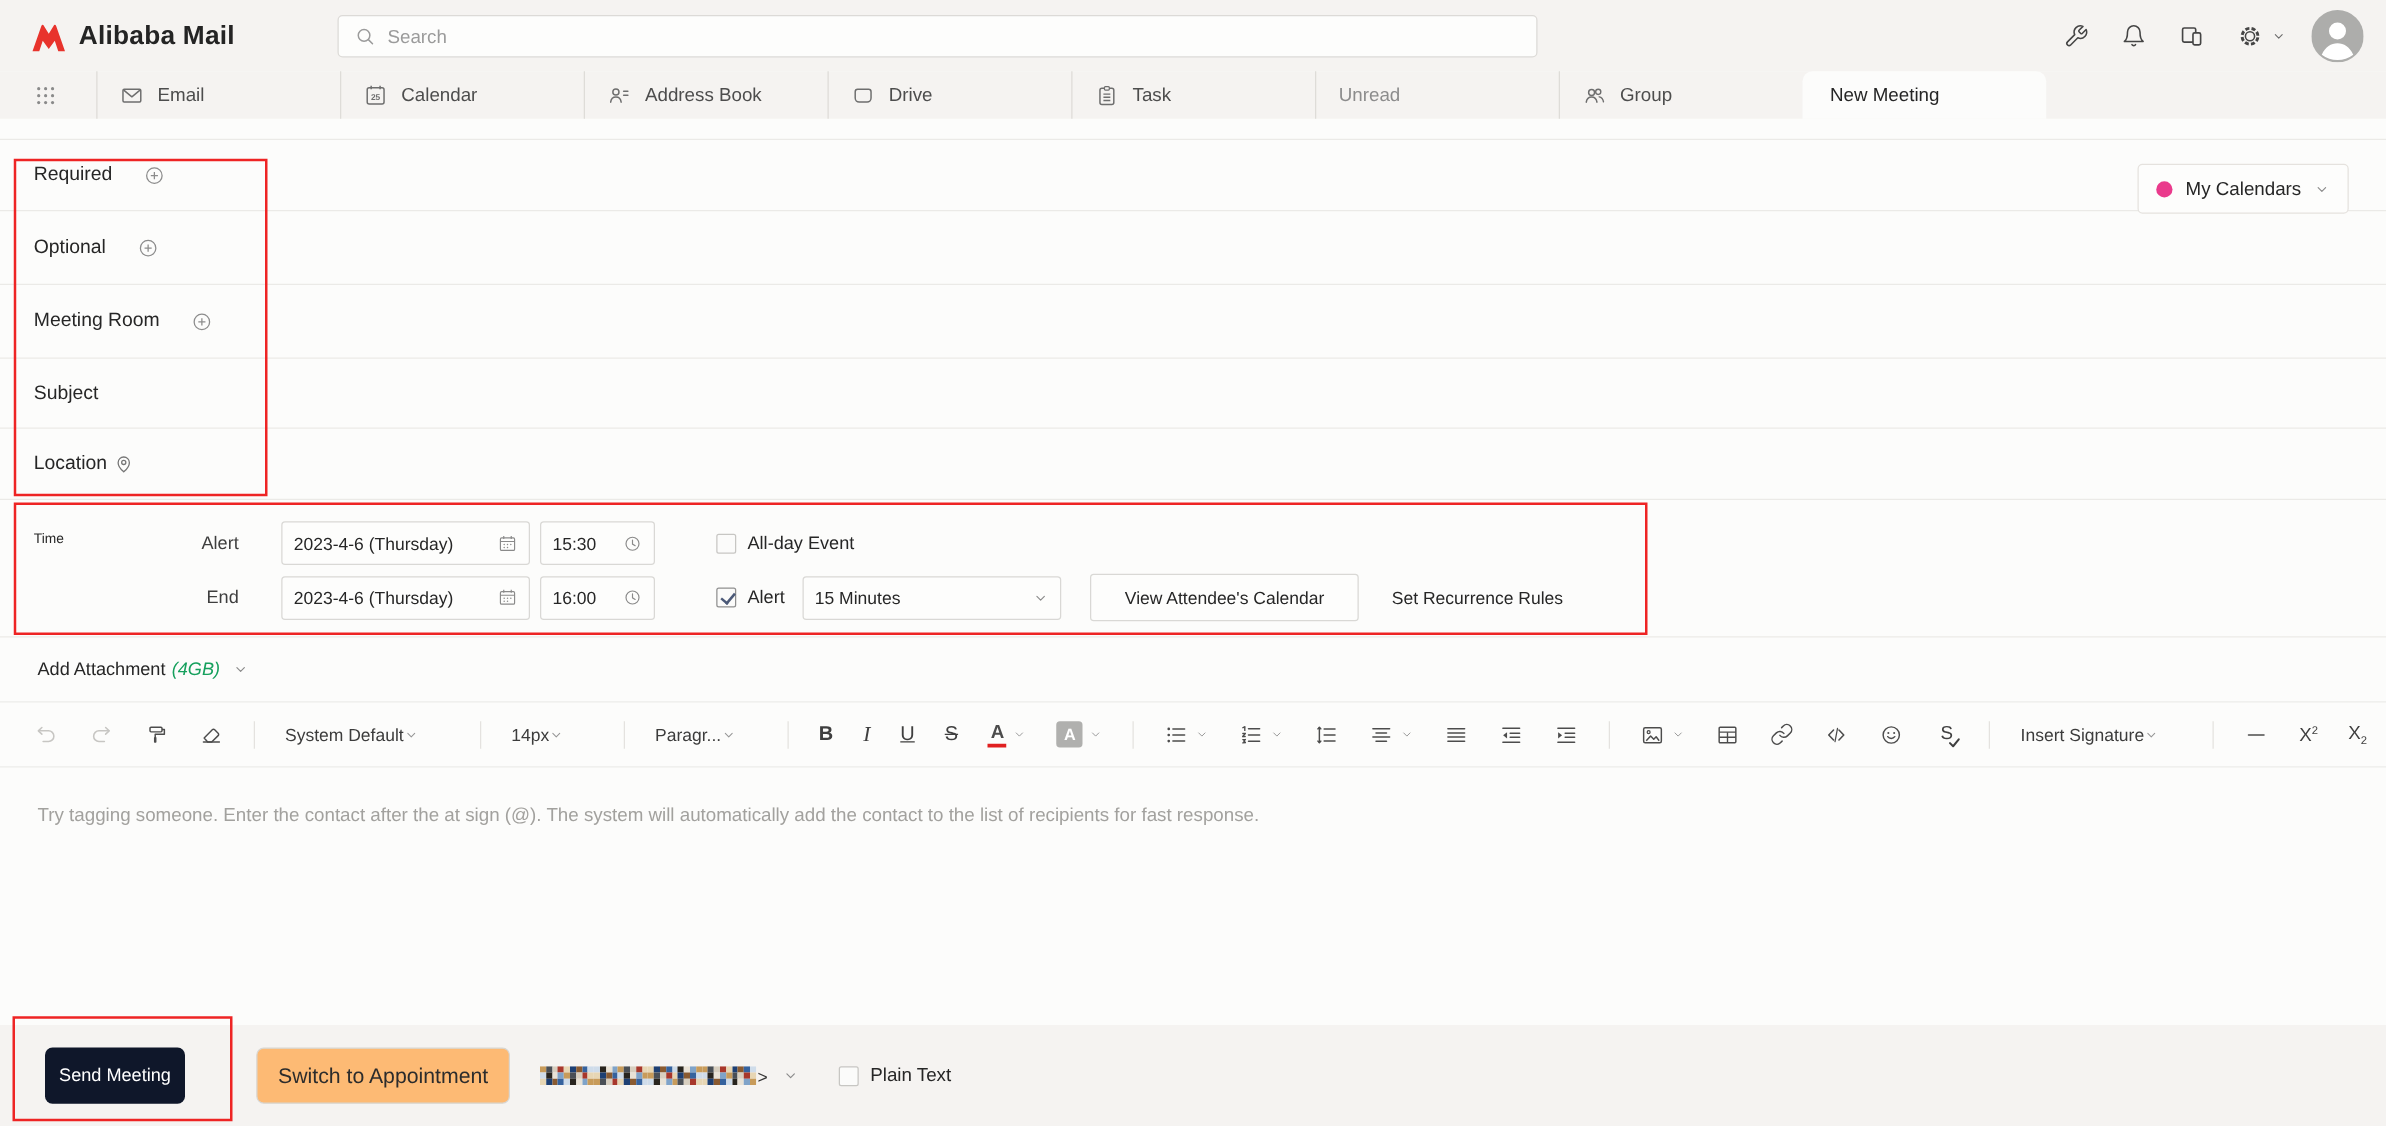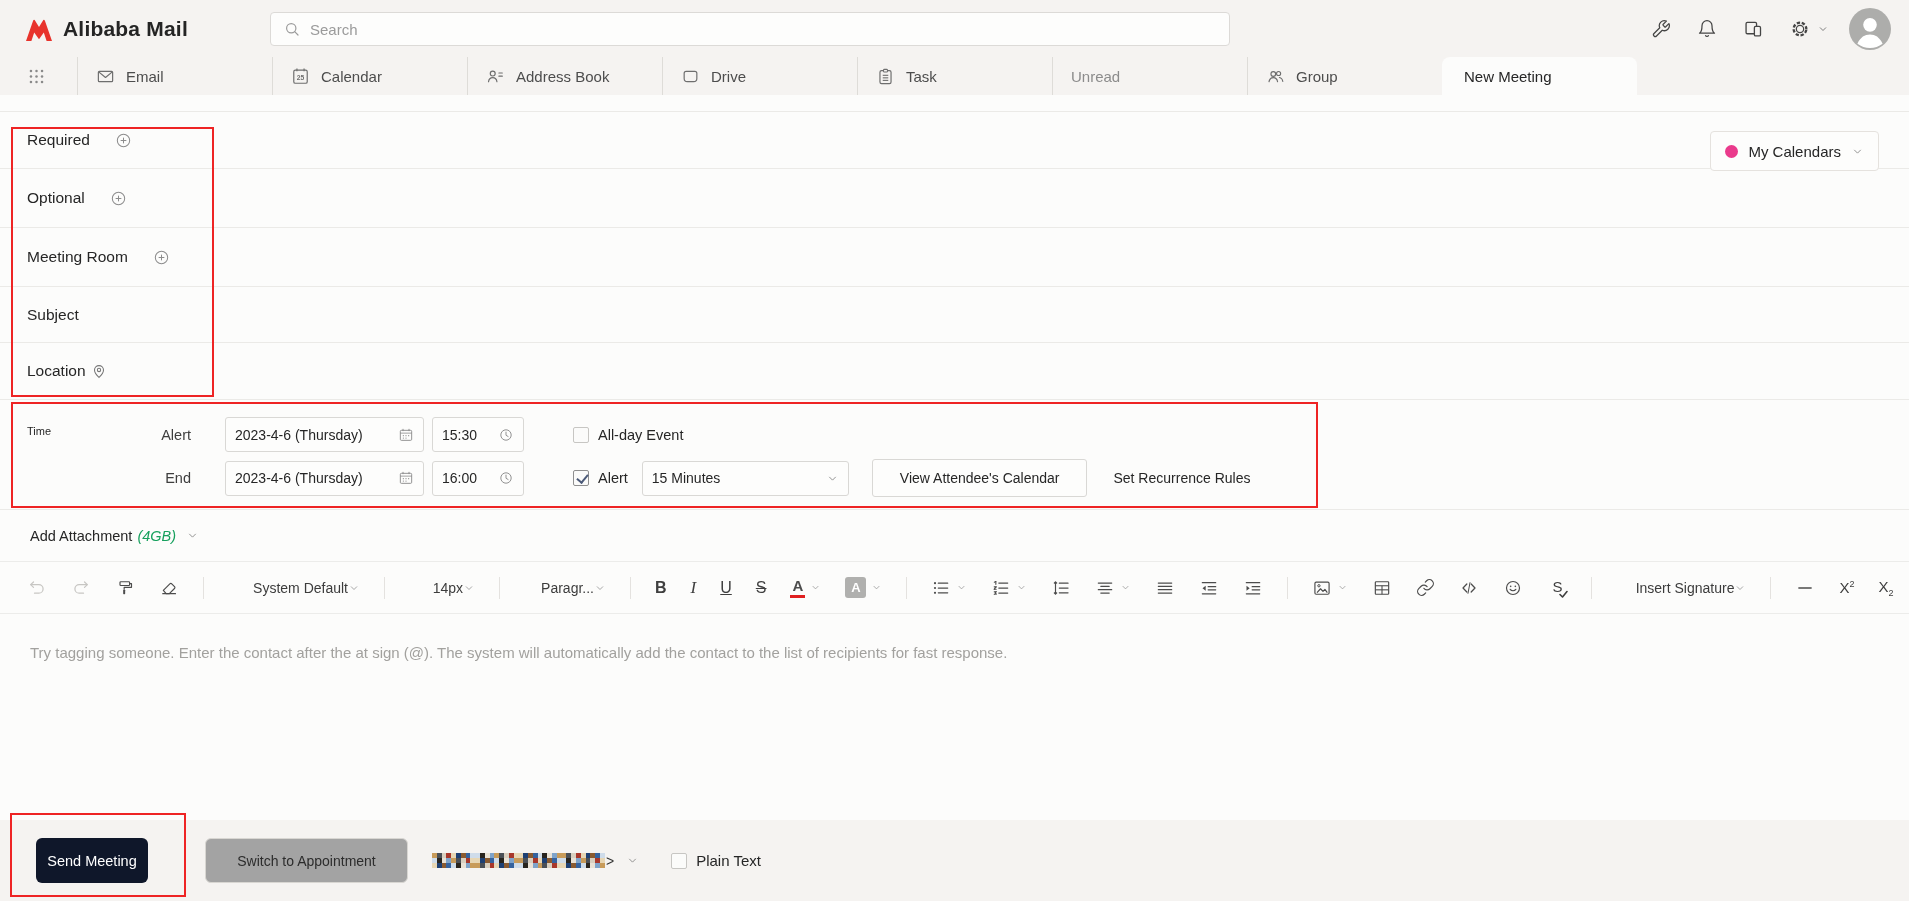--- a/index.html
+++ b/index.html
@@ -57,42 +57,42 @@
 .attach{position:absolute;left:0;top:415px;width:1909px;height:52px;display:flex;align-items:center;padding-left:30px;font-size:14.5px;border-bottom:1px solid #ececea;cursor:pointer}
 .attach .quota{margin-left:5px}
 .attach .chev{margin-left:10px;color:#8a8a8a}
 
 .toolbar{position:absolute;left:0;top:467px;width:1909px;height:52px;display:flex;align-items:center;padding-left:27px;border-bottom:1px solid #ececea;color:#4c4c4c}
 .ti{flex:none;margin-right:24px;cursor:pointer;color:#4c4c4c}
 .ti.disabled{color:#c7c6c3}
 .tsep{flex:none;width:1px;height:22px;background:#e4e2df;margin-right:24px}
 .tgrp{flex:none;display:flex;align-items:center;margin-right:24px;cursor:pointer}
 .tgrp .chev{margin-left:5px;color:#979797}
-.tdrop{flex:none;display:flex;align-items:center;justify-content:flex-end;margin-right:24px;font-size:14px;color:#3c3c3c;cursor:pointer}
+.tdrop{flex:none;display:flex;align-items:center;justify-content:flex-start;margin-right:24px;font-size:14px;color:#3c3c3c;cursor:pointer}
 .tdrop .chev{color:#979797}
 .w-font{width:132px}.w-size{width:66px}.w-para{width:82px}.w-sig{width:130px}
 .fmt{flex:none;font-size:16px;margin-right:24px;color:#3f3f3f;cursor:pointer;line-height:20px}
 .fmt-b{font-weight:bold}
 .fmt-i{font-style:italic;font-family:"Liberation Serif",serif;font-size:17px}
 .fmt-u{text-decoration:underline}
 .fmt-s{text-decoration:line-through}
 .acolor{display:flex;flex-direction:column;align-items:center;font-size:15px;font-weight:600;line-height:15px}
 .acolor .bar{width:15px;height:3px;margin-top:2px}
 .ahl{width:21px;height:21px;background:#b0b0ae;border-radius:3px;color:#fff;display:flex;align-items:center;justify-content:center;font-size:13px;font-weight:600}
 .scheck{position:relative;font-size:15px;color:#3f3f3f;width:20px;height:20px;text-align:center;line-height:18px}
 .scheck svg{position:absolute;right:-1px;bottom:-1px}
 .supsub{flex:none;font-size:15px;color:#3f3f3f;margin-right:24px;cursor:pointer}
 .supsub sup{font-size:9px}.supsub sub{font-size:9px}
 
 .editor{position:absolute;left:0;top:519px;width:1909px;height:301px;padding:30px 30px;cursor:text}
 .placeholder{font-size:15px;color:#a2a19e}
 
 .footer{position:absolute;left:0;top:820px;width:1909px;height:81px;background:#f5f3f1;display:flex;align-items:center;padding-left:36px;z-index:2}
 .send{width:112px;height:45px;border:none;border-radius:6px;color:#fff;font-size:14.5px;font-family:inherit;cursor:pointer}
-.switch{margin-left:57px;width:203px;height:45px;background:#a3a3a3;border:1px solid #d8d6d2;border-radius:6px;font-size:14px;font-family:inherit;color:#2c2c2c;cursor:pointer}
+.switch{margin-left:57px;width:203px;height:45px;background:#fdba74;border:1px solid #d8d6d2;border-radius:6px;font-size:17px;font-family:inherit;color:#2c2c2c;cursor:pointer}
 .fromwrap{margin-left:24px;display:flex;align-items:center;cursor:pointer}
 .mosaic{display:flex;flex-wrap:wrap;width:173px;height:15px;overflow:hidden}
 .mosaic i{display:block;width:4.8px;height:5px}
 .from-suffix{font-size:14px;color:#333;margin-left:1px}
 .fchev{margin-left:12px;color:#8a8a8a}
 .ptwrap{margin-left:32px;display:flex;align-items:center}
 .ptwrap .cbl{font-size:15px}
 
 .redbox{position:absolute;border:2px solid #ee2424;pointer-events:none;z-index:6}
 #rb1{left:11px;top:127px;width:203px;height:270px}

